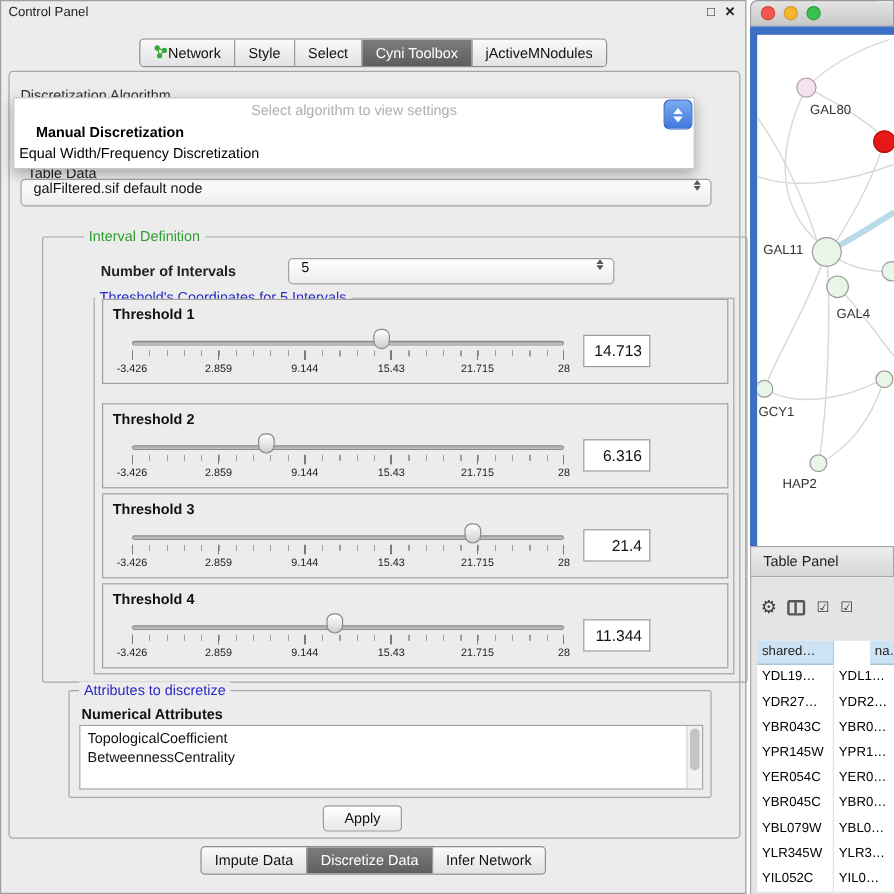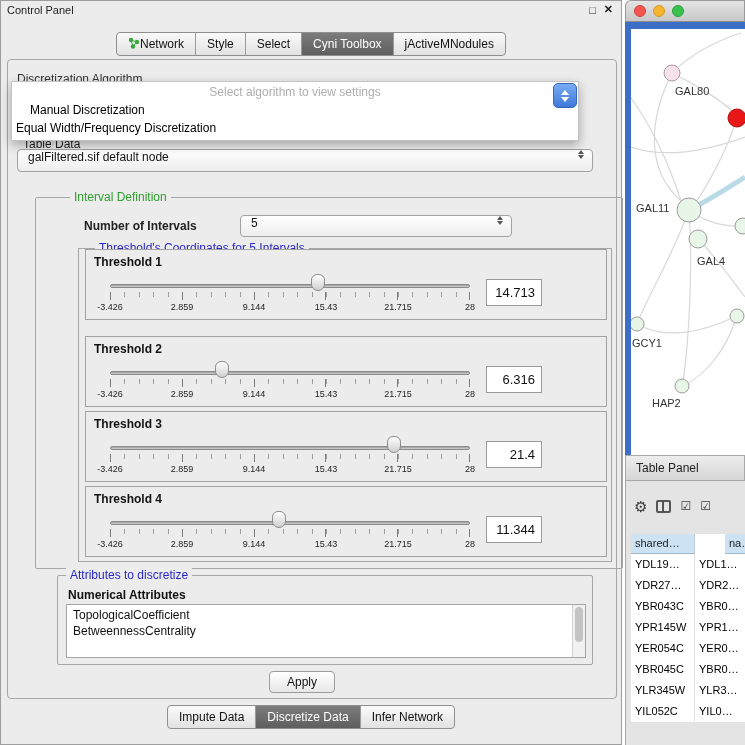--- a/index.html
+++ b/index.html
@@ -22,21 +22,21 @@
   .tab:last-child { border-right:none; }
   .tab.selected { background:linear-gradient(#7d7d7d,#5e5e5e); color:#fff; }
   .net-ic { display:inline-flex; }
 
   .content { position:absolute; left:6px; top:58px; width:610px; height:640px; border:1px solid #a6a6a6; border-radius:4px; }
 
   .algo-label { position:absolute; left:16px; top:71px; font-size:12px; color:#333; z-index:1; }
   .algo-popup { position:absolute; left:10px; top:80px; width:568px; background:#fff; border:1px solid #c4c4c4; box-shadow:0 4px 10px rgba(0,0,0,.3); z-index:3; padding-bottom:3px; }
   .algo-placeholder { text-align:center; color:#aeaeae; font-size:12px; padding:3px 0 2px 0; }
   .algo-item { font-size:12px; padding:2px 4px; color:#000; }
-  .algo-item.bold { font-weight:normal;padding-left:18px; }
+  .algo-item.bold { font-weight:bold;padding-left:18px; }
   .combo-cap { position:absolute; left:552px; top:82px; width:24px; height:25px; border-radius:5px; background:linear-gradient(#7aabf2,#3e78da); border:1px solid #3566bd; z-index:4; display:flex; flex-direction:column; align-items:center; justify-content:center; gap:2px; }
   .combo-cap i { display:block; width:0; height:0; border-left:4px solid transparent; border-right:4px solid transparent; }
   .combo-cap .up { border-bottom:5px solid #fff; }
   .combo-cap .down { border-top:5px solid #fff; }
 
   .field-label { position:absolute; font-size:12px; color:#222; }
   .combobox { position:absolute; background:linear-gradient(#ffffff,#ededed); border:1px solid #a2a2a2; border-radius:4px; font-size:12px; color:#111; display:flex; align-items:flex-start; }
   .combobox .txt { flex:1; padding-left:10px; }
   .combo-arrows { width:14px; display:flex; flex-direction:column; align-items:center; justify-content:center; gap:1px; margin-right:4px; }
   .combo-arrows i { width:0; height:0; border-left:3.5px solid transparent; border-right:3.5px solid transparent; }
@@ -44,21 +44,21 @@
   .combo-arrows .down { border-top:4px solid #555; }
   #table-data-combo { left:16px; top:148px; width:576px; height:23px; }
   #noi-combo { left:204px; top:17px; width:272px; height:22px; }
 
   .group { position:absolute; border:1px solid #a6a6a6; border-radius:2px; }
   .legend { position:absolute; top:-8px; background:#ececec; padding:0 4px; font-size:12px; white-space:nowrap; }
   #interval-group { left:14px; top:196px; width:588px; height:372px;margin-left:20px; }
   #interval-group > .legend { left:34px; color:#2f9e2f; }
   #noi-label { left:48px; top:21px; font-weight:bold; }
   #threshold-group { position:absolute; left:42px; top:50px; width:534px; height:314px; border:1px solid #a6a6a6; }
-  #threshold-group > .legend { left:16px; color:#2828c8; }
+  #threshold-group > .legend { left:0; color:#2828c8; }
 
   .threshold-panel { position:absolute; left:6px; width:522px; height:71px; border:1px solid #a2a2a2; background:#ececec; }
   .t-label { position:absolute; left:8px; top:5px; font-size:12px; font-weight:bold; color:#111; }
   .slider { position:absolute; left:24px; top:0; width:360px; height:71px; }
   .track { position:absolute; left:0; right:0; top:34px; height:4px; background:linear-gradient(#9c9c9c,#d2d2d2); border:1px solid #8b8b8b; border-radius:2px; }
   .thumb { position:absolute; top:24px; width:14px; height:17px; background:linear-gradient(#ffffff,#cfcfcf); border:1px solid #8a8a8a; border-radius:7px 7px 8px 8px; box-shadow:inset 0 1px 0 #fff; }
   .ticks-minor { position:absolute; left:0; right:0; top:42px; height:5px;
     background-image:repeating-linear-gradient(90deg,#9d9d9d 0,#9d9d9d 1px,transparent 1px,transparent 14.4px); }
   .ticks-major { position:absolute; left:0; right:0; top:42px; height:8px;
     background-image:repeating-linear-gradient(90deg,#7b7b7b 0,#7b7b7b 1px,transparent 1px,transparent 71.8px); }
@@ -370,20 +370,24 @@
           </div>
           <div class="trow">
             <div class="c1">YER054C</div>
             <div class="c2">YER0…</div>
           </div>
           <div class="trow">
             <div class="c1">YBR045C</div>
             <div class="c2">YBR0…</div>
           </div>
           <div class="trow">
+            <div class="c1">YBL079W</div>
+            <div class="c2">YBL0…</div>
+          </div>
+          <div class="trow">
             <div class="c1">YLR345W</div>
             <div class="c2">YLR3…</div>
           </div>
           <div class="trow">
             <div class="c1">YIL052C</div>
             <div class="c2">YIL0…</div>
           </div>
         </div>
     </div>
   </div>

